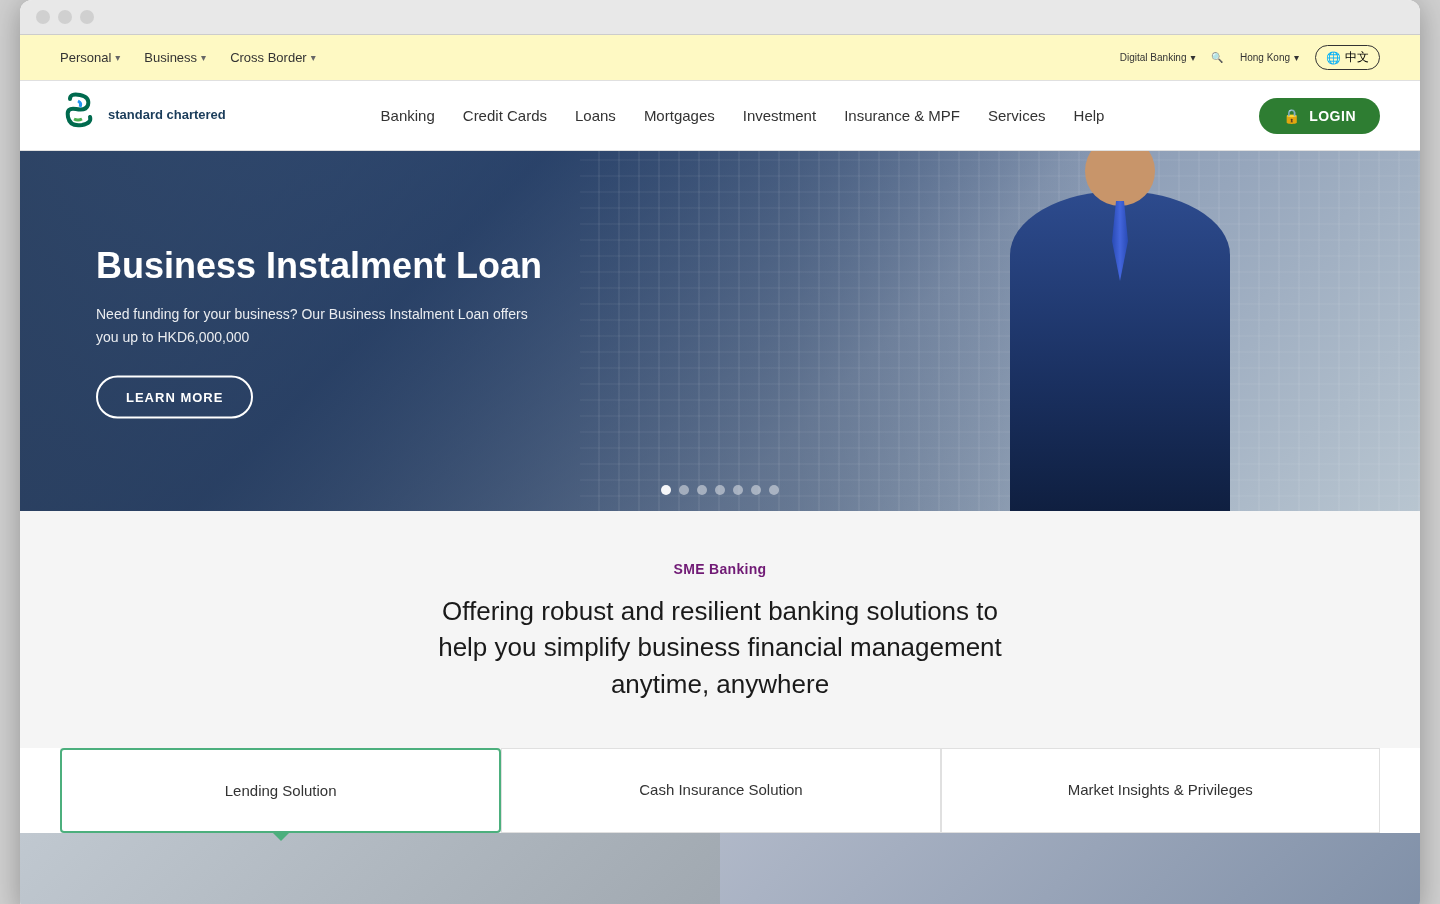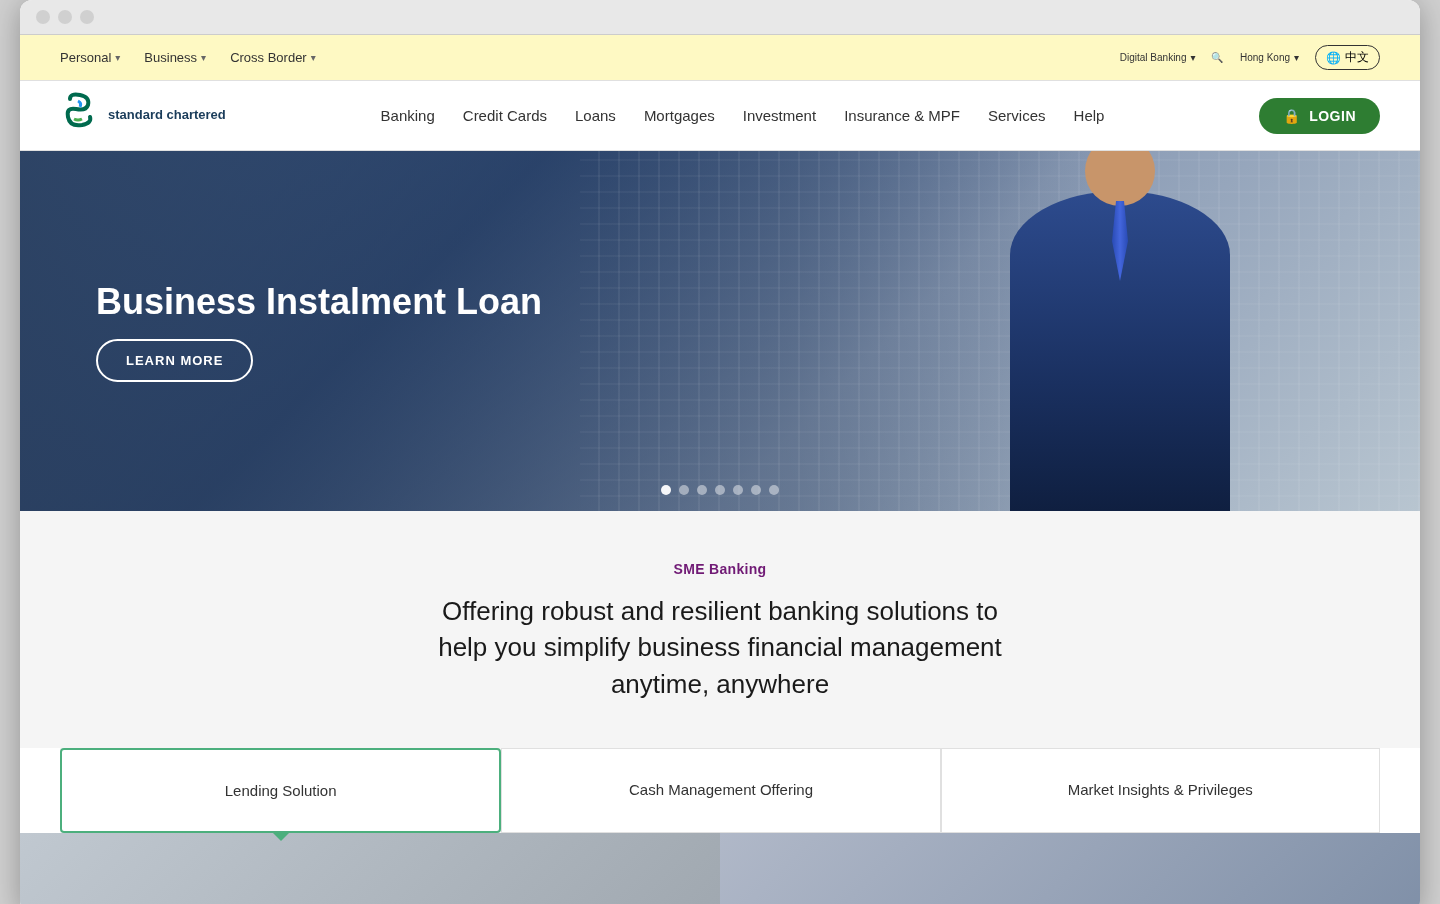--- a/index.html
+++ b/index.html
@@ -430,20 +430,21 @@
 
     <div class="hero-person">
       <div class="person-shape">
         <div class="person-head"></div>
         <div class="person-tie"></div>
       </div>
     </div>
 
     <div class="hero-content">
       <h1 class="hero-title">Business Instalment Loan</h1>
+      <p class="hero-desc">Need funding for your business? Our Business Instalment Loan offers you up to HKD6,000,000</p>
       <div class="hero-buttons">
         <button class="btn-learn">LEARN MORE</button>
       </div>
     </div>
 
     <div class="carousel-dots">
       <div class="dot active"></div>
       <div class="dot"></div>
       <div class="dot"></div>
       <div class="dot"></div>
@@ -456,21 +457,21 @@
   <div class="sme-section">
     <p class="sme-label">SME Banking</p>
     <h2 class="sme-headline">Offering robust and resilient banking solutions to help you simplify business financial management anytime, anywhere</h2>
   </div>
 
   <div class="cards-row">
     <div class="solution-card">
       <span>Lending Solution</span>
     </div>
     <div class="solution-card">
-      <span>Cash Management Offering</span>
+      <span>Cash Insurance Solution</span>
     </div>
     <div class="solution-card">
       <span>Market Insights &amp; Privileges</span>
     </div>
   </div>
 
   <div class="bottom-preview">
     <div class="preview-item"></div>
     <div class="preview-item"></div>
   </div>

